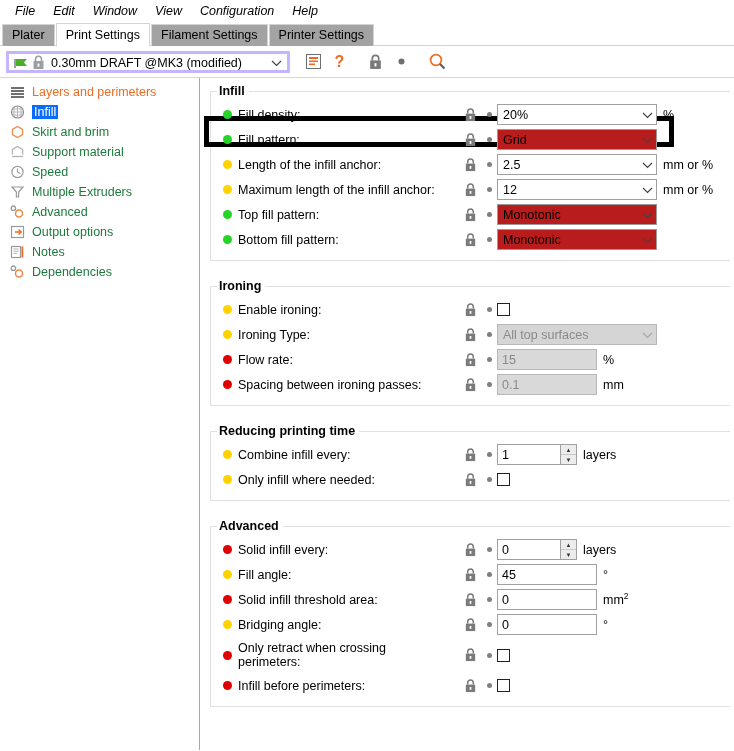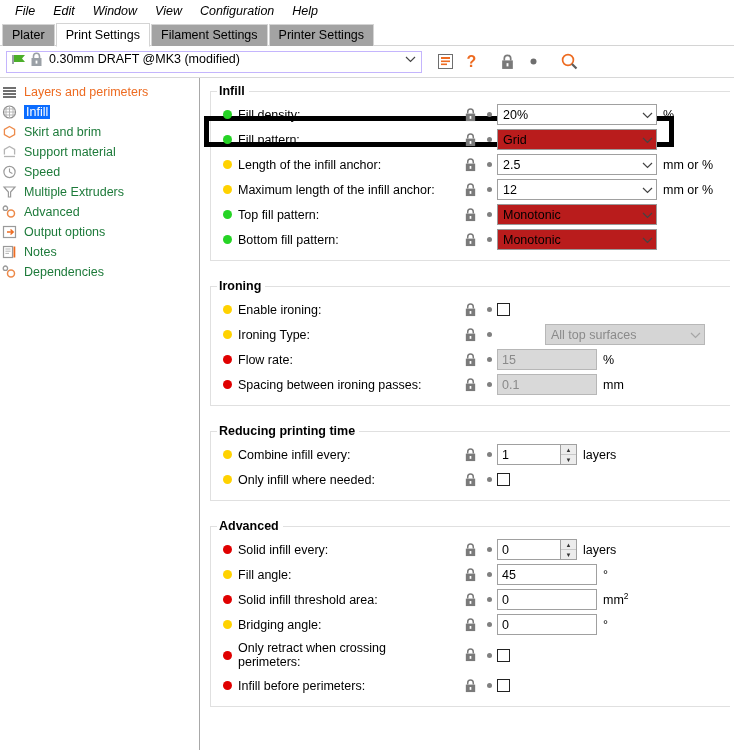--- a/index.html
+++ b/index.html
@@ -65,26 +65,26 @@
   
   #presetbar {
     height: 32px;
     display: flex;
     align-items: center;
     padding: 0 6px;
     background: #ffffff;
     border-bottom: 1px solid #d8d8d8;
   }
   #preset-combo {
-    width: 416px;
+    width: 284px;
     height: 22px;
-    border: 1px solid #c4b5fd;
+    border: 3px solid #c4b5fd;
     background: #ffffff;
     display: flex;
-    align-items: flex-start;
+    align-items: flex-end;
     padding: 0 4px;
     position: relative;
     cursor: default;
   }
   #preset-combo .flagicon { margin-right: 3px; display:flex; }
   #preset-combo .lockicon { margin-right: 6px; display:flex; }
   #preset-label {
     flex: 1;
     font-size: 12.5px;
     color: #000;
@@ -117,20 +117,21 @@
     flex: none;
     border-right: 1px solid #a8a8a8;
     background: #ffffff;
     padding-top: 4px;
     overflow: hidden;
   }
   .nav-item {
     height: 20px;
     display: flex;
     align-items: center;
+    padding-left: 8px;
     cursor: default;
     white-space: nowrap;
   }
   .nav-ico {
     width: 18px; height: 16px;
     flex: none;
     display: flex; align-items: center; justify-content: center;
     margin-right: 6px;
   }
   .nav-label {
@@ -218,21 +219,21 @@
     height: 21px;
     border: 1px solid #a0a0a0;
     background: #ffffff;
     display: flex;
     align-items: center;
     padding: 0 2px 0 5px;
     font-size: 12.5px;
     cursor: default;
   }
   .combo.readonly { background: #b91c1c; border-color: #9a9a9a; }
-  .combo.disabled { background: #d5d5d5; border-color: #b7b7b7; color: #8a8a8a; margin-left: 48px; }
+  .combo.disabled { background: #d5d5d5; border-color: #b7b7b7; color: #8a8a8a; }
   .combo .cval { flex: 1; white-space: nowrap; overflow: hidden; }
 
   .textbox {
     width: 100px;
     height: 21px;
     border: 1px solid #a0a0a0;
     background: #ffffff;
     display: flex; align-items: center;
     padding: 0 4px;
     font-size: 12.5px;

